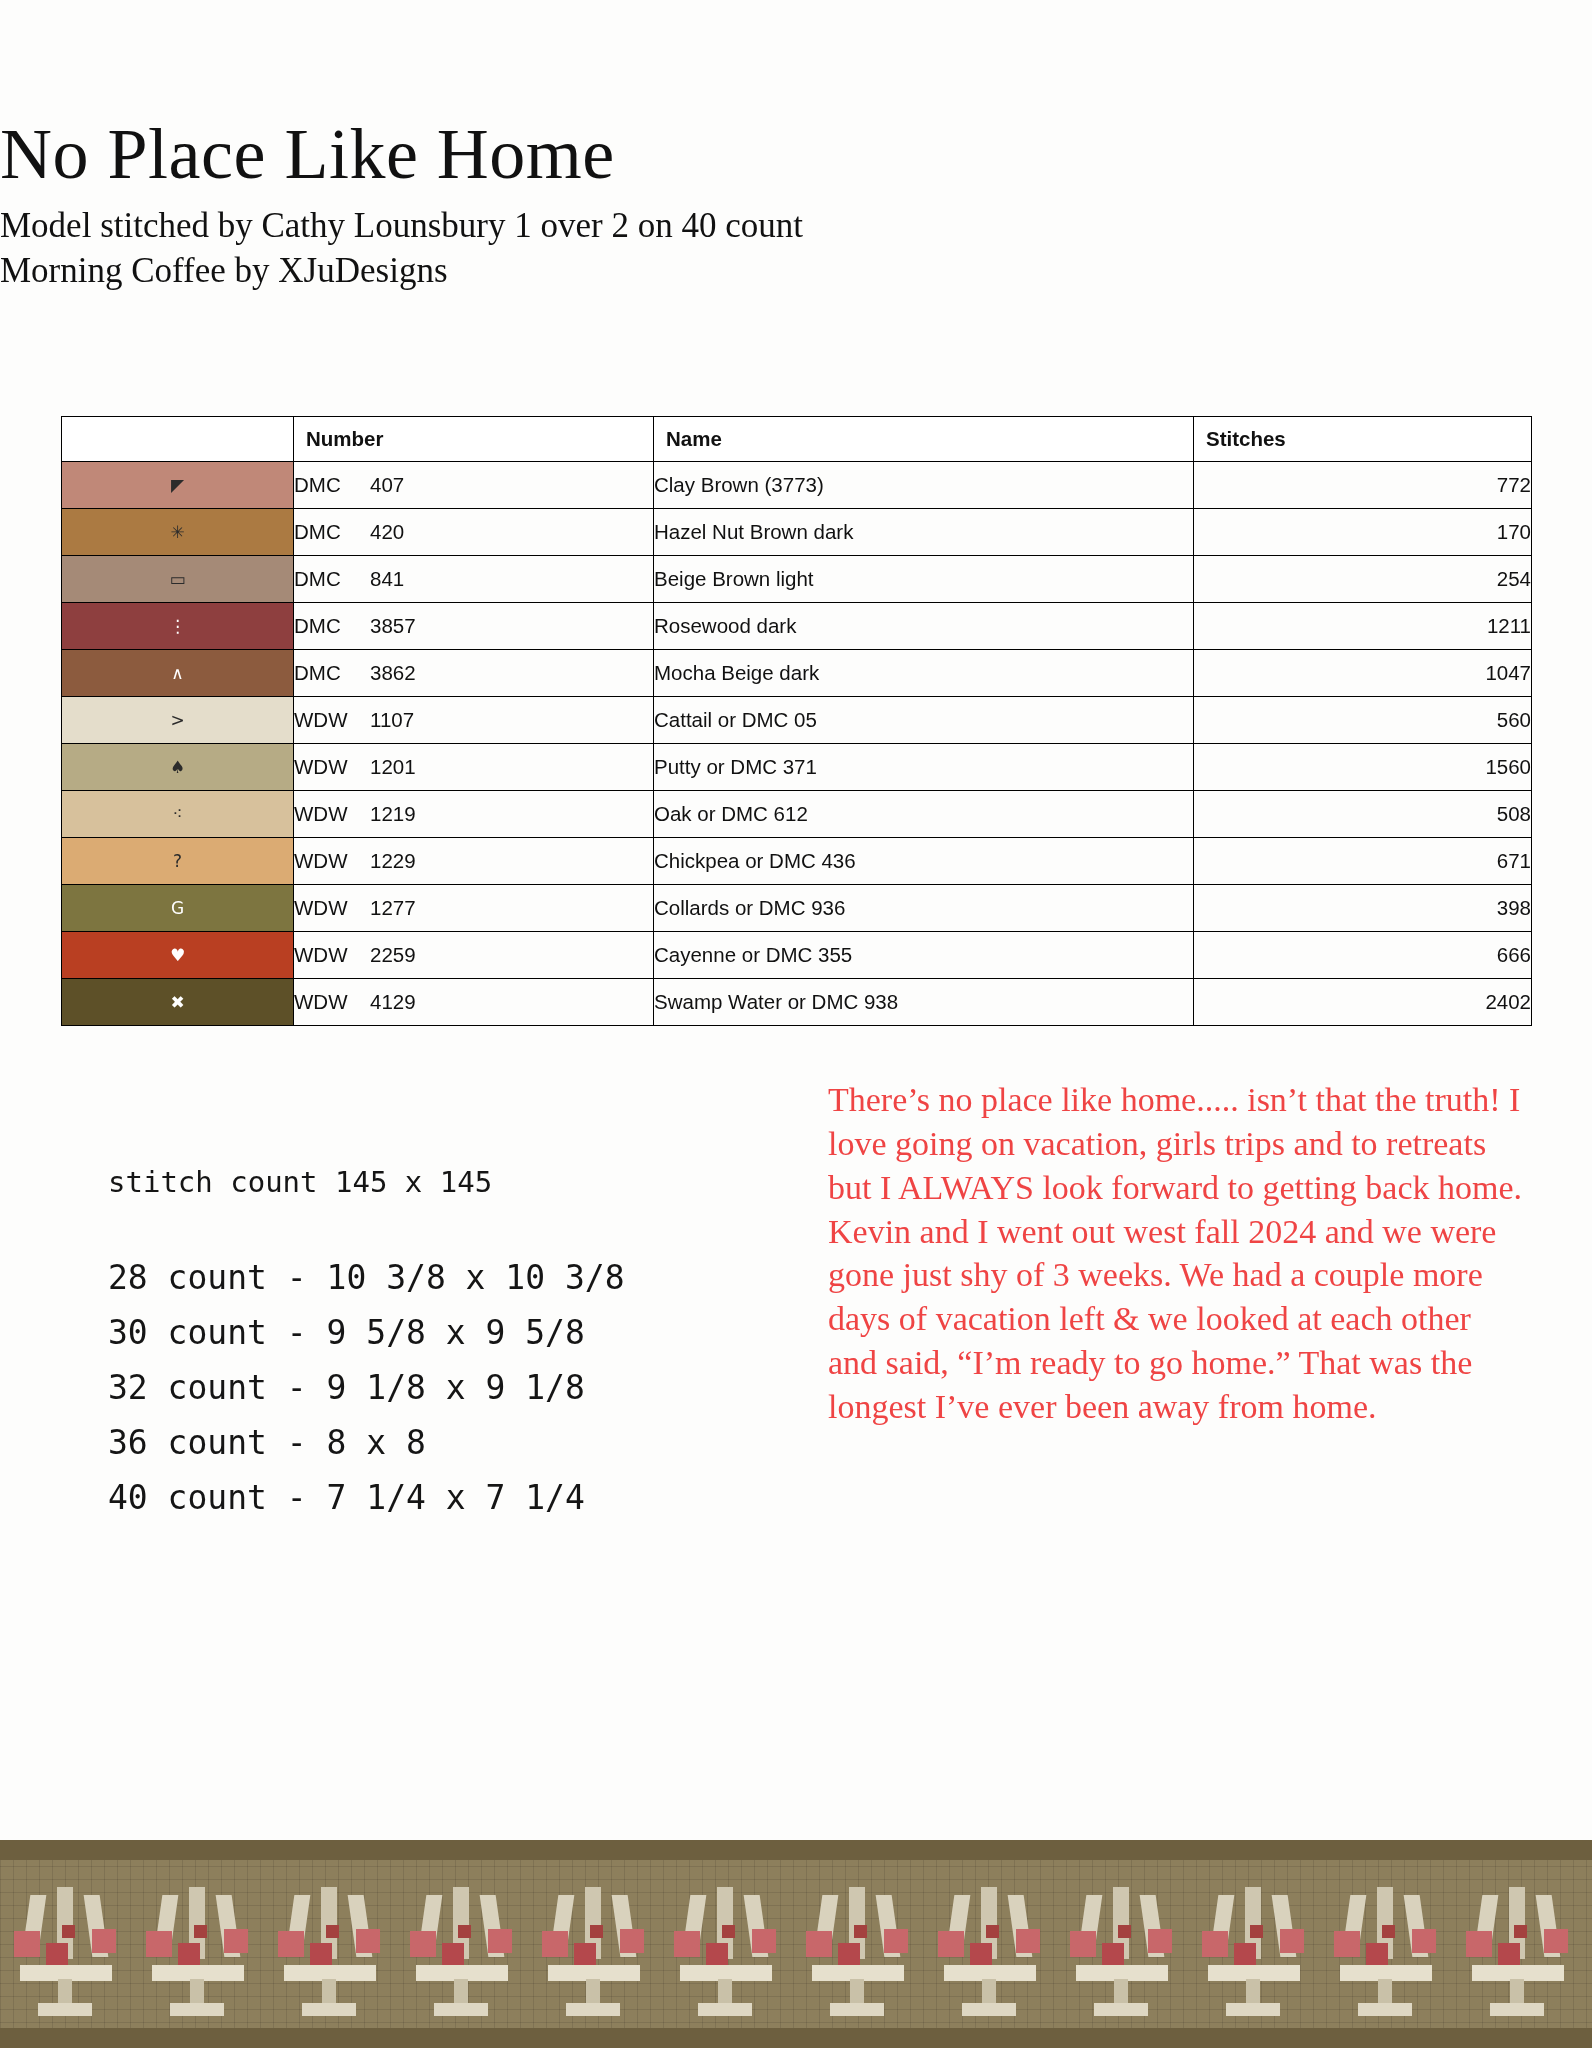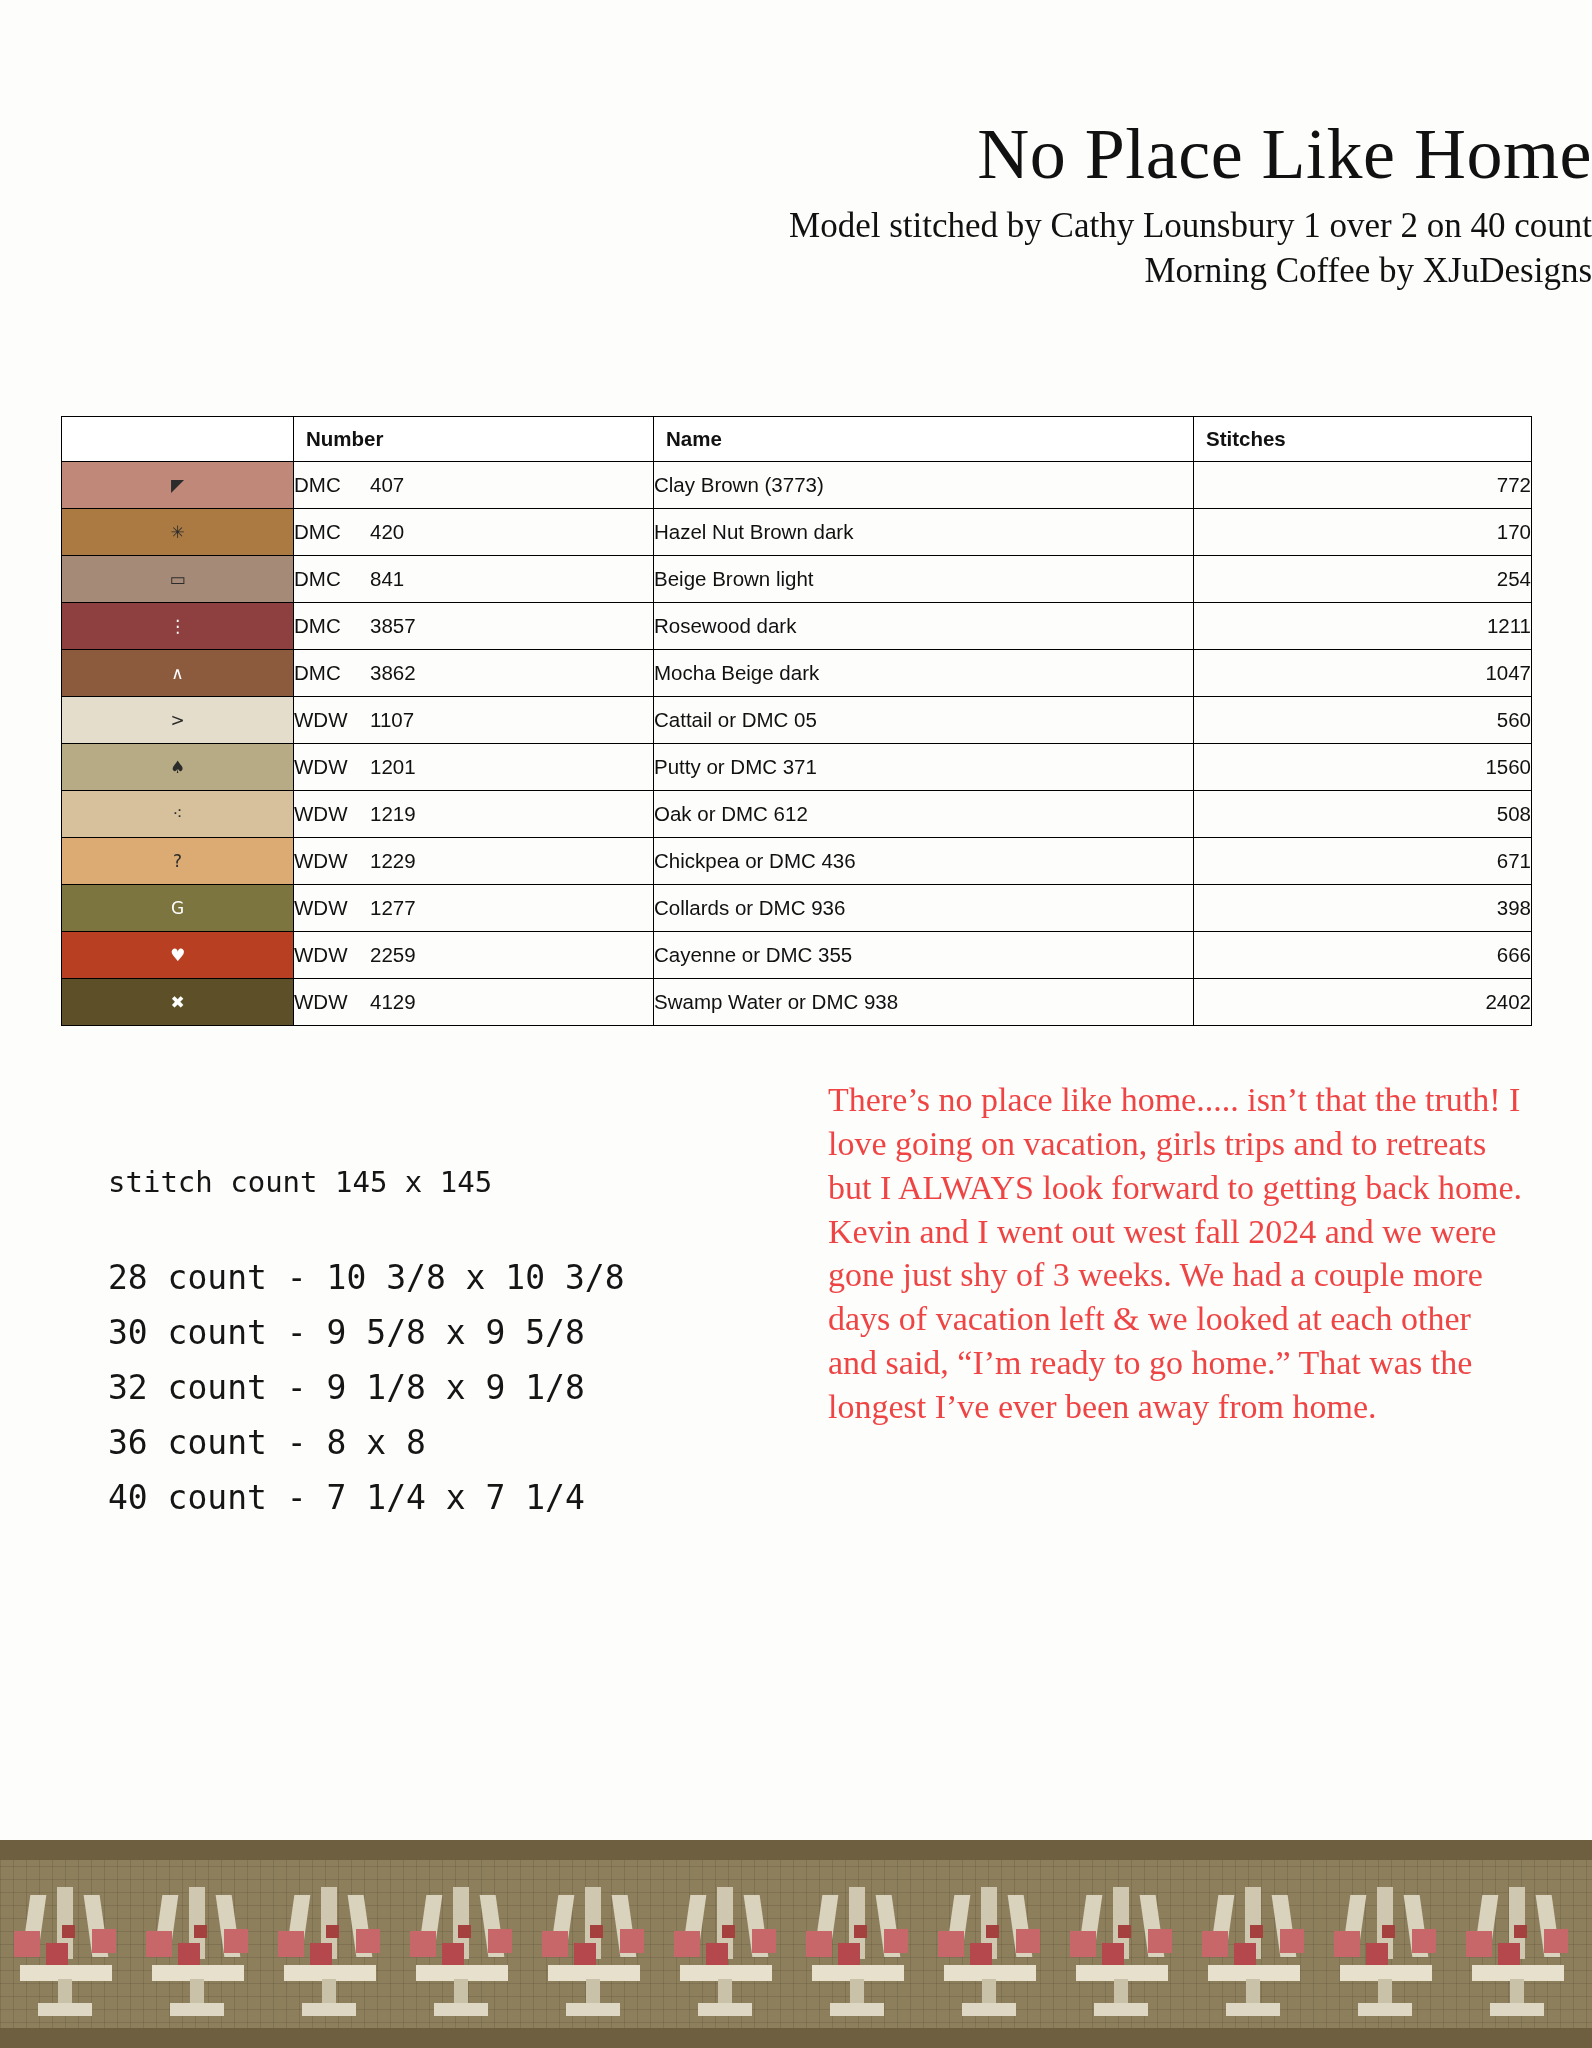--- a/index.html
+++ b/index.html
@@ -16,37 +16,36 @@
     overflow: hidden;
   }
   .page {
     position: absolute;
     inset: 0;
     background: #fdfdfc;
   }
 
   
   .header {
-    text-align: right;
+    text-align: left;
     padding-top: 118px;
   }
   .doc-title {
     font-family: "Liberation Serif", serif;
     font-size: 72px;
     font-weight: normal;
     letter-spacing: 0.5px;
     line-height: 1.0;
     margin: 0 0 14px 0;
   }
   .subtitle {
     font-family: "Liberation Serif", serif;
     font-size: 35px;
     line-height: 1.28;
     margin: 0;
-    padding-left: 33px;
   }
 
   
   .table-wrap {
     position: absolute;
     left: 61px;
     top: 416px;
     width: 1470px;
   }
   table.floss {

